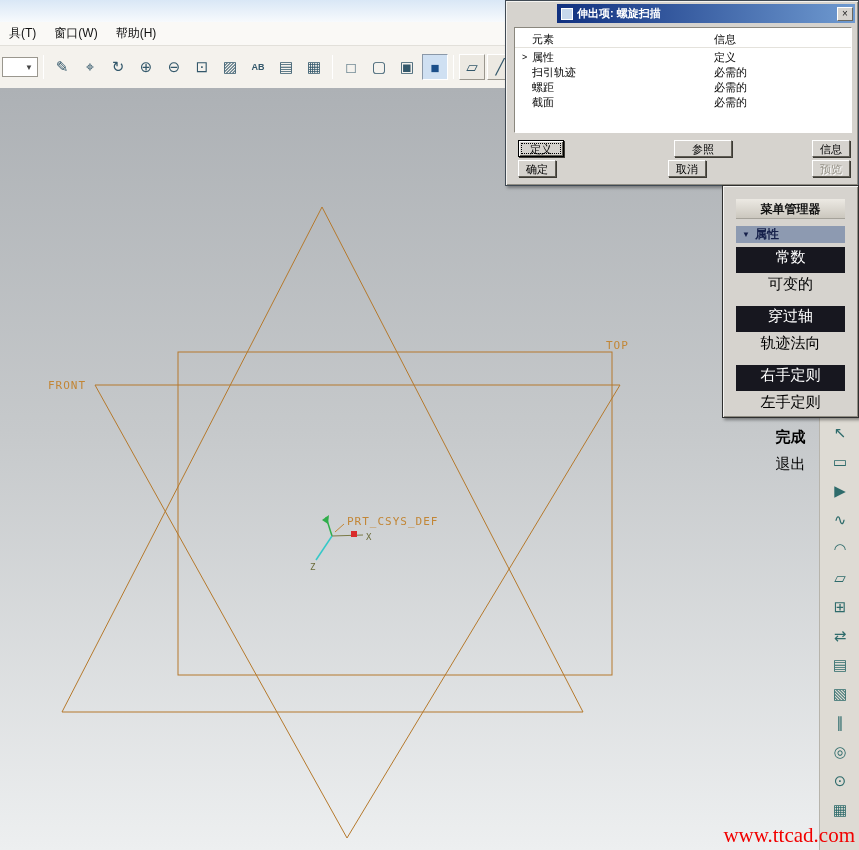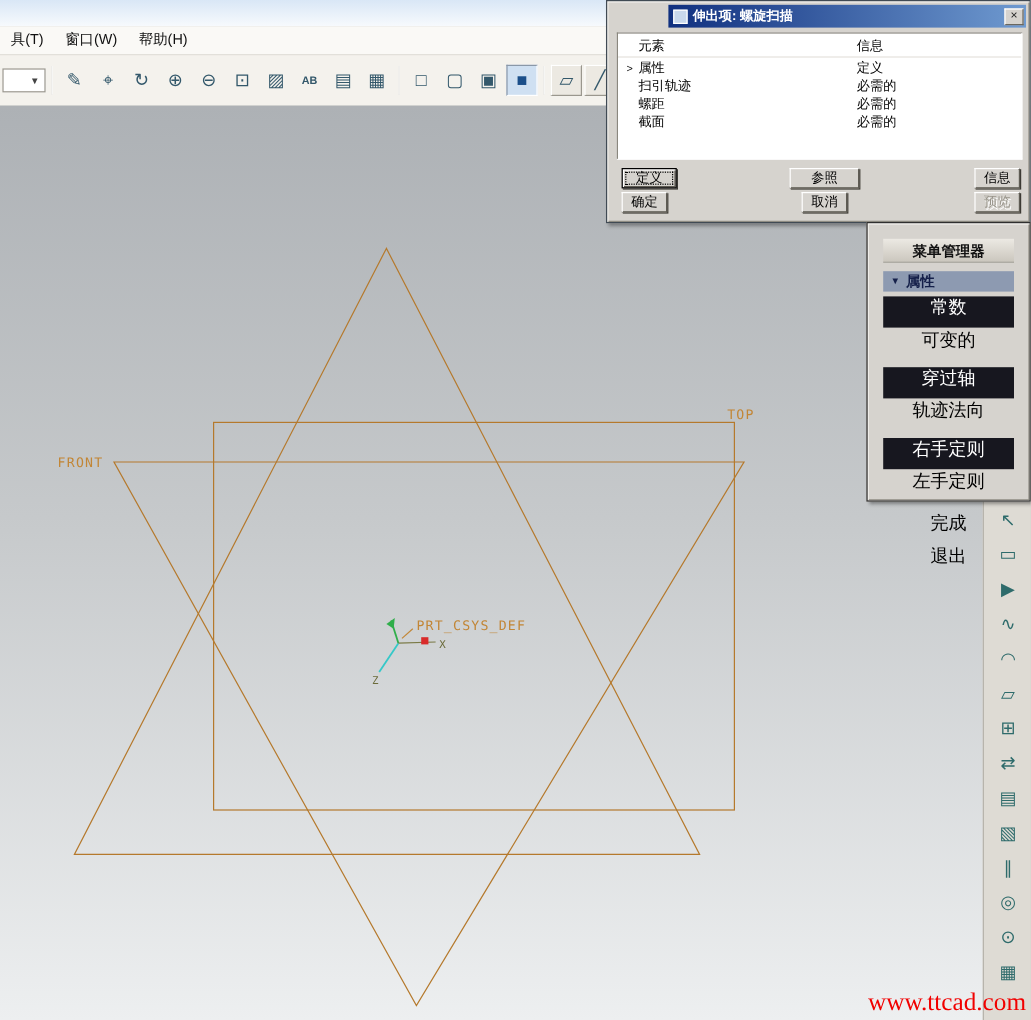--- a/index.html
+++ b/index.html
@@ -78,21 +78,21 @@
     box-shadow:inset 1px 1px 0 #f5f4f1, inset -1px -1px 0 #8f8c83, 2px 2px 3px rgba(0,0,0,.4); }
   .mm-title { height:20px; line-height:20px; text-align:center; font-size:12px; font-weight:bold;
     color:#111; background:linear-gradient(180deg,#ece9e3,#cbc7be); border-bottom:1px solid #a5a29a; }
   .mm-header { margin-top:7px; height:17px; background:#8d9ab1; color:#15204a;
     font-weight:bold; font-size:12px; display:flex; align-items:center; padding-left:6px; gap:5px; }
   .mm-tri { font-size:8px; }
   .mm-item { height:26px; line-height:19px; text-align:center; font-size:15px; color:#000; margin-top:1px; cursor:default; }
   .mm-item.first { margin-top:4px; }
   .mm-item.gap { margin-top:6px; }
   .mm-item.biggap { margin-top:9px; }
-  .mm-item.bold { font-weight:normal; }
+  .mm-item.bold { font-weight:bold; }
   .mm-item.selected { background:#17171f; color:#fff; }
 
   
   #watermark { position:absolute; right:4px; bottom:2px; z-index:60;
     font-family:"Liberation Serif","DejaVu Serif",serif; font-size:21px; color:#f10000; }
 </style>
 </head>
 <body>
 
 <div id="titlebar-strip"></div>
@@ -194,21 +194,21 @@
     <div class="dlg-row">
       <span class="c-el">螺距</span>
       <span class="c-info">必需的</span>
     </div>
     <div class="dlg-row">
       <span class="c-el">截面</span>
       <span class="c-info">必需的</span>
     </div>
   </div>
   <button class="dlg-btn default focused" style="left:12px; top:139px; width:46px">定义</button>
-  <button class="dlg-btn" style="left:152px; top:139px; width:58px">参照</button>
+  <button class="dlg-btn" style="left:168px; top:139px; width:58px">参照</button>
   <button class="dlg-btn" style="right:8px; top:139px; width:38px">信息</button>
   <button class="dlg-btn" style="left:12px; top:159px; width:38px">确定</button>
   <button class="dlg-btn" style="left:162px; top:159px; width:38px">取消</button>
   <button class="dlg-btn disabled" style="right:8px; top:159px; width:38px">预览</button>
 </div>
 
 <div id="menu-manager">
   <div class="mm-title">菜单管理器</div>
   <div class="mm-header">
     <span class="mm-tri">▼</span>

